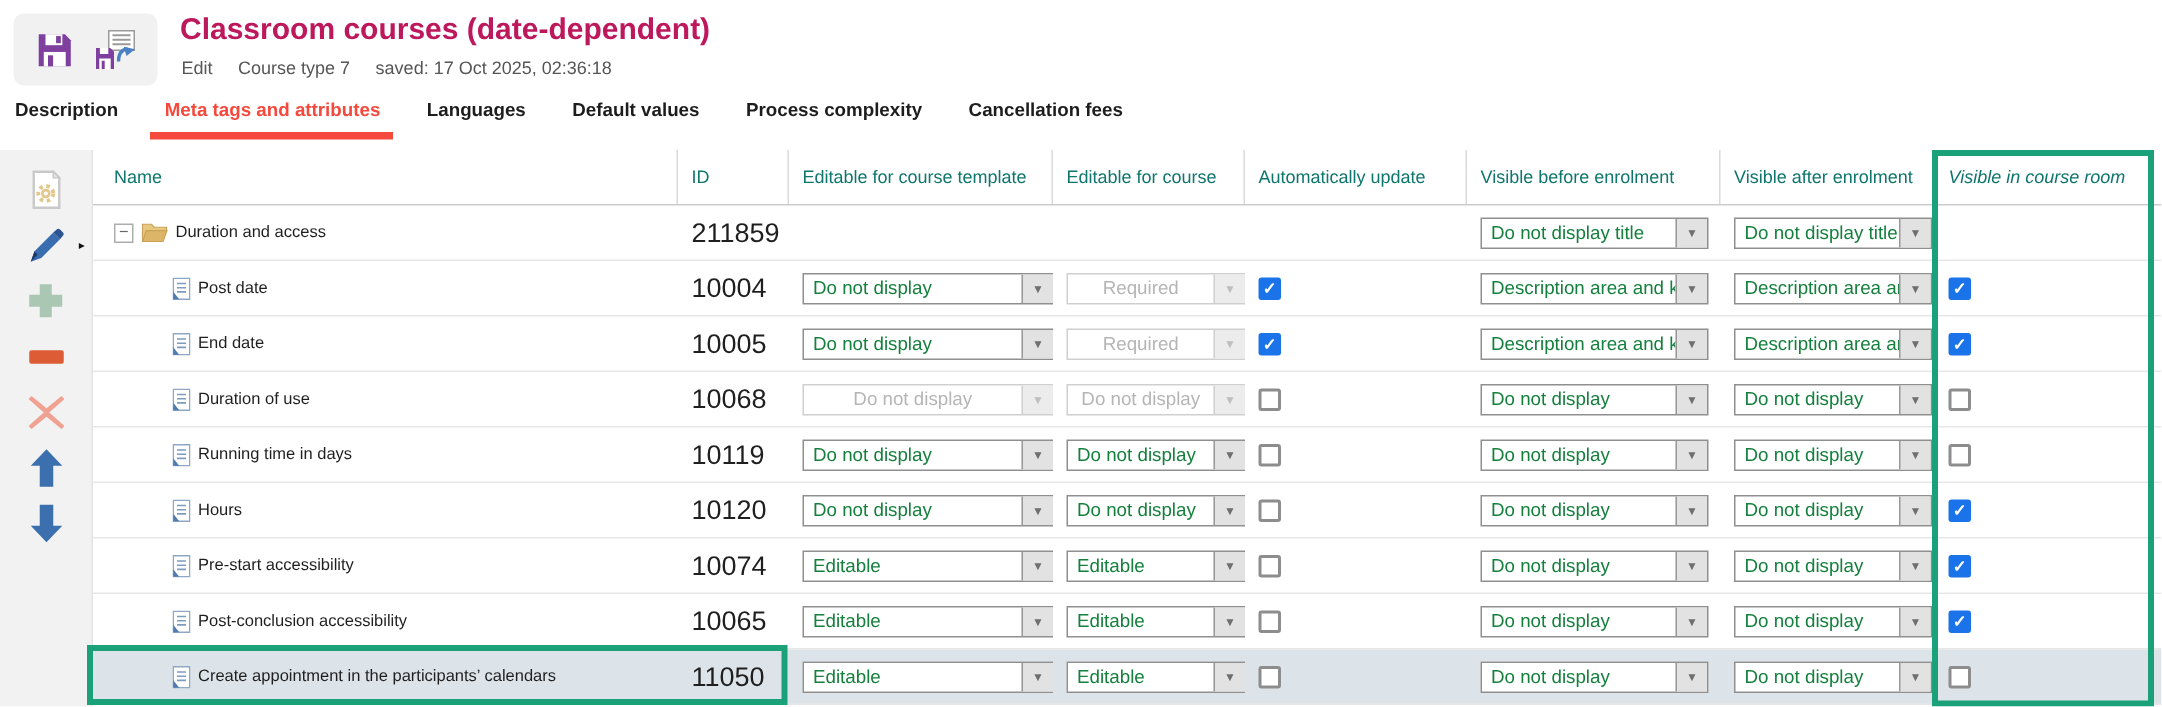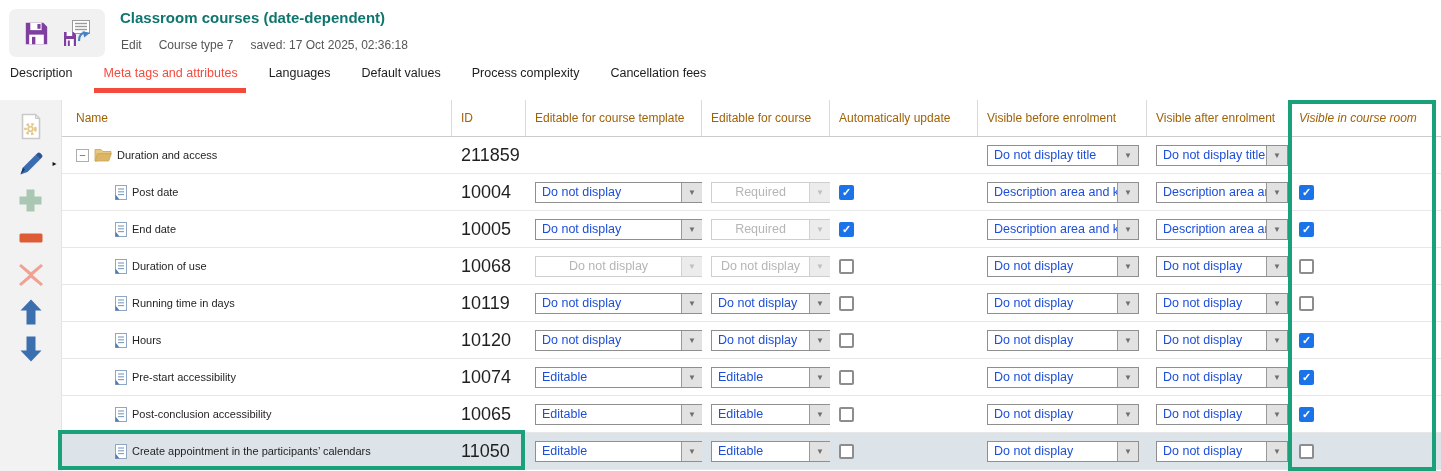--- a/index.html
+++ b/index.html
@@ -4,40 +4,40 @@
 <style>
   * { margin:0; padding:0; box-sizing:border-box; }
   html,body { width:1441px; height:471px; background:#fff; overflow:hidden;
               font-family:"Liberation Sans", sans-serif; position:relative; }
 
   
   .topbar { position:absolute; left:0; top:0; width:1441px; height:100px; background:#fff; }
   .savebox { position:absolute; left:9px; top:9px; width:96px; height:48px; background:#f1f1f1;
              border-radius:7px; display:flex; align-items:center; justify-content:center; gap:12px; }
   .icon-btn { display:flex; align-items:center; justify-content:center; cursor:pointer; }
-  .page-title { position:absolute; left:120px; top:9px; font-size:15px; font-weight:700; color:#0f766e; }
+  .page-title { position:absolute; left:120px; top:9px; font-size:20px; font-weight:700; color:#be185d; }
   .subtitle { position:absolute; left:121px; top:38px; display:flex; gap:17px; font-size:12px; color:#565656; }
 
   .tabs { position:absolute; left:10px; top:66px; display:flex; gap:31px; }
-  .tab { font-size:12.5px; font-weight:400; color:#1d1d1d; padding-bottom:13px; cursor:pointer; position:relative; white-space:nowrap; }
+  .tab { font-size:12.5px; font-weight:700; color:#1d1d1d; padding-bottom:13px; cursor:pointer; position:relative; white-space:nowrap; }
   .tab.active { color:var(--accent-red,#f4493c); }
   .tab.active::after { content:""; position:absolute; left:-10px; right:-8px; bottom:0; height:5px;
                        background:var(--accent-red,#f4493c); }
 
   
   .main { position:absolute; left:0; top:100px; width:1441px; height:371px; }
   .sidebar { position:absolute; left:0; top:0; bottom:0; width:62px; background:#f2f2f2;
              border-right:1px solid #e3e3e3; display:flex; flex-direction:column; align-items:center;
              padding-top:13px; gap:10px; }
   .tool { width:34px; height:27px; display:flex; align-items:center; justify-content:center; cursor:pointer; position:relative; }
   .submenu-caret { position:absolute; right:-9px; top:9px; font-size:8px; color:#111; }
 
   .table { position:absolute; left:62px; top:0; width:1379px; height:371px; }
   .thead { display:flex; height:37px; border-bottom:1px solid #cccccc; }
-  .th { font-size:12px; color:#a16207; display:flex; align-items:center; padding-left:9px;
+  .th { font-size:12px; color:#0f766e; display:flex; align-items:center; padding-left:9px;
         border-right:1px solid #dadada; height:100%; white-space:nowrap; overflow:hidden; }
   .th:last-child { border-right:none;font-style:italic; }
   .th.col-name { padding-left:14px; }
 
   .row { display:flex; height:37px; align-items:center; border-bottom:1px solid #e7e7e7; }
   .row.selected { background:var(--selected-row,#dde4e9); }
   .cell { display:flex; align-items:center; height:100%; padding-left:9px; overflow:hidden; }
   .cell.col-name { padding-left:14px; gap:5px; }
   .rowlabel { font-size:11px; color:#1f1f1f; white-space:nowrap; }
   .idlabel  { font-size:18px; color:#1f1f1f; }
@@ -51,21 +51,21 @@
   .col-before{ width:169px; flex:none; }
   .col-after { width:143px; flex:none; }
   .col-room  { flex:1; }
 
   .collapse { width:13px; height:13px; flex:none; border:1px solid #adadad; background:#fff; color:#666;
               font-size:11px; line-height:10px; text-align:center; cursor:pointer; }
   .iconwrap { display:flex; flex:none; align-items:center; }
 
   .dd { height:21px; background:#fff; border:1px solid #8f8f8f; display:flex; align-items:stretch;
         cursor:pointer; flex:none; }
-  .dd-text { flex:1; font-size:12.5px; color:#1d4ed8; padding:0 6px; line-height:19px;
+  .dd-text { flex:1; font-size:12.5px; color:#15803d; padding:0 6px; line-height:19px;
              white-space:nowrap; overflow:hidden; }
   .dd-btn { width:21px; flex:none; background:#e2e2e2; border-left:1px solid #999;
             display:flex; align-items:center; justify-content:center; font-size:8px; color:#6f6f6f; }
   .dd.disabled { border-color:#cfcfcf;text-align:center; }
   .dd.disabled .dd-text { color:#b5b5b5; }
   .dd.disabled .dd-btn { border-left-color:#d2d2d2; background:#ececec; color:#bfbfbf; }
   .w-tmpl { width:168px; } .w-course { width:120px; } .w-before { width:152px; } .w-after { width:132px; }
 
   .cb { width:15px; height:15px; flex:none; border-radius:2px; display:flex; align-items:center;
         justify-content:center; cursor:pointer; }

